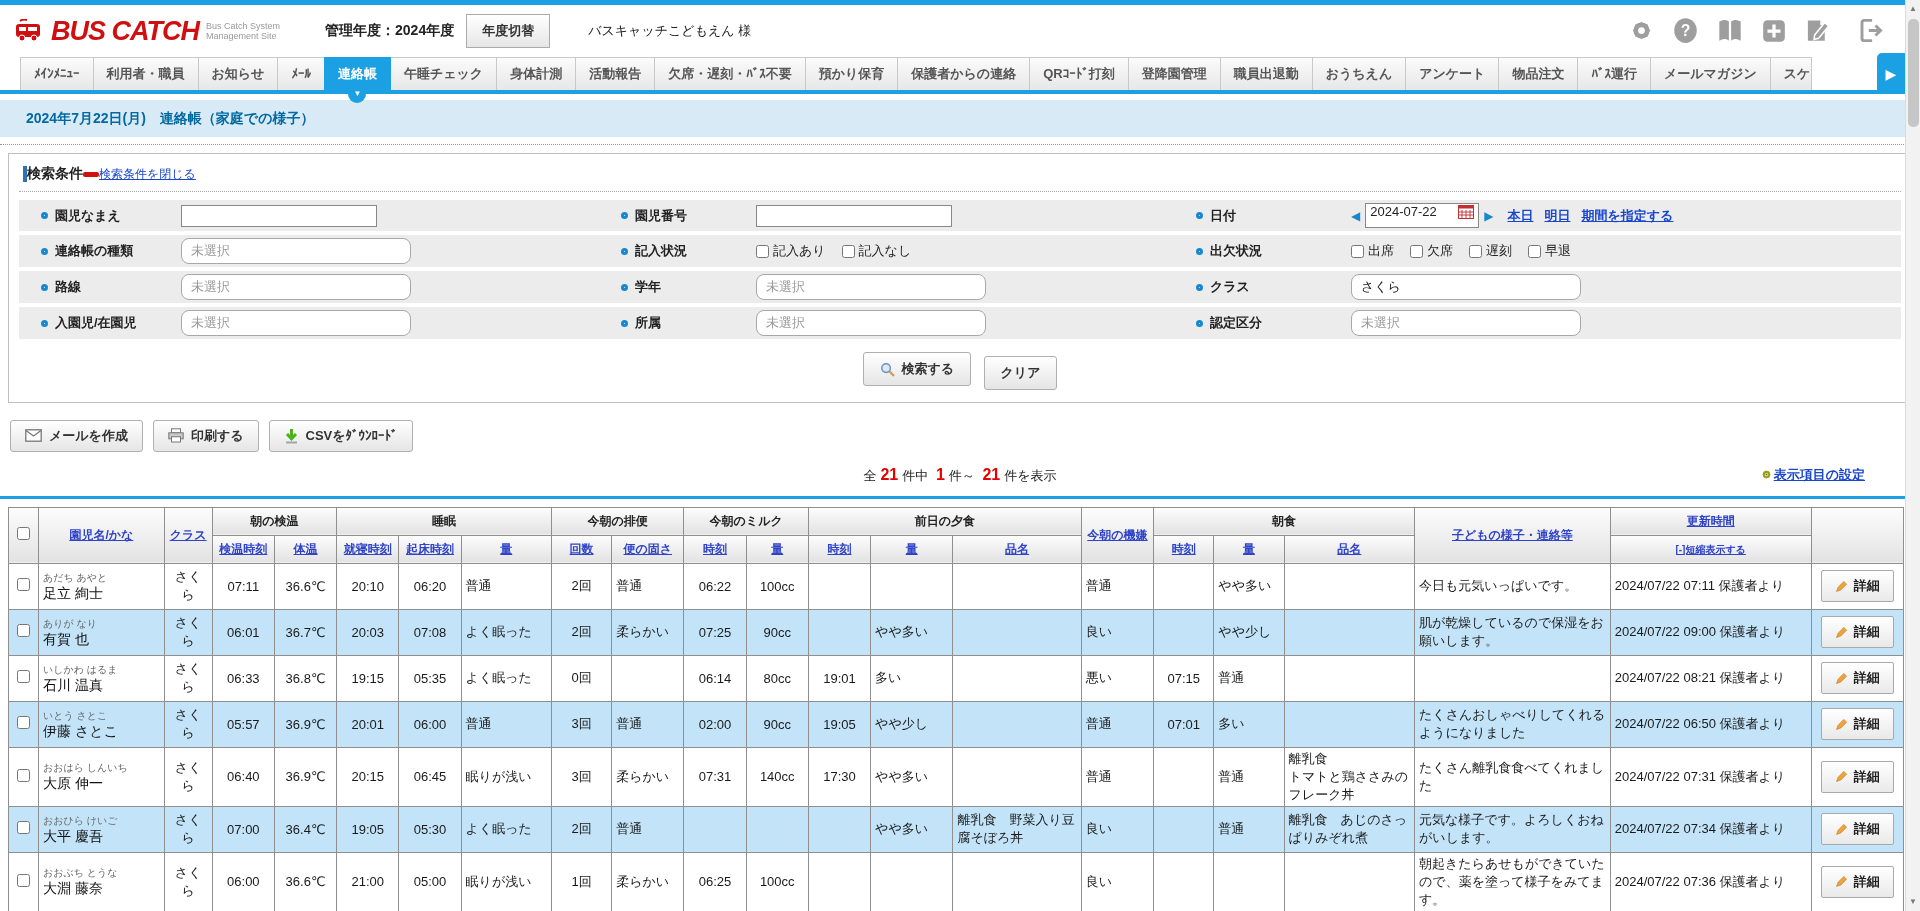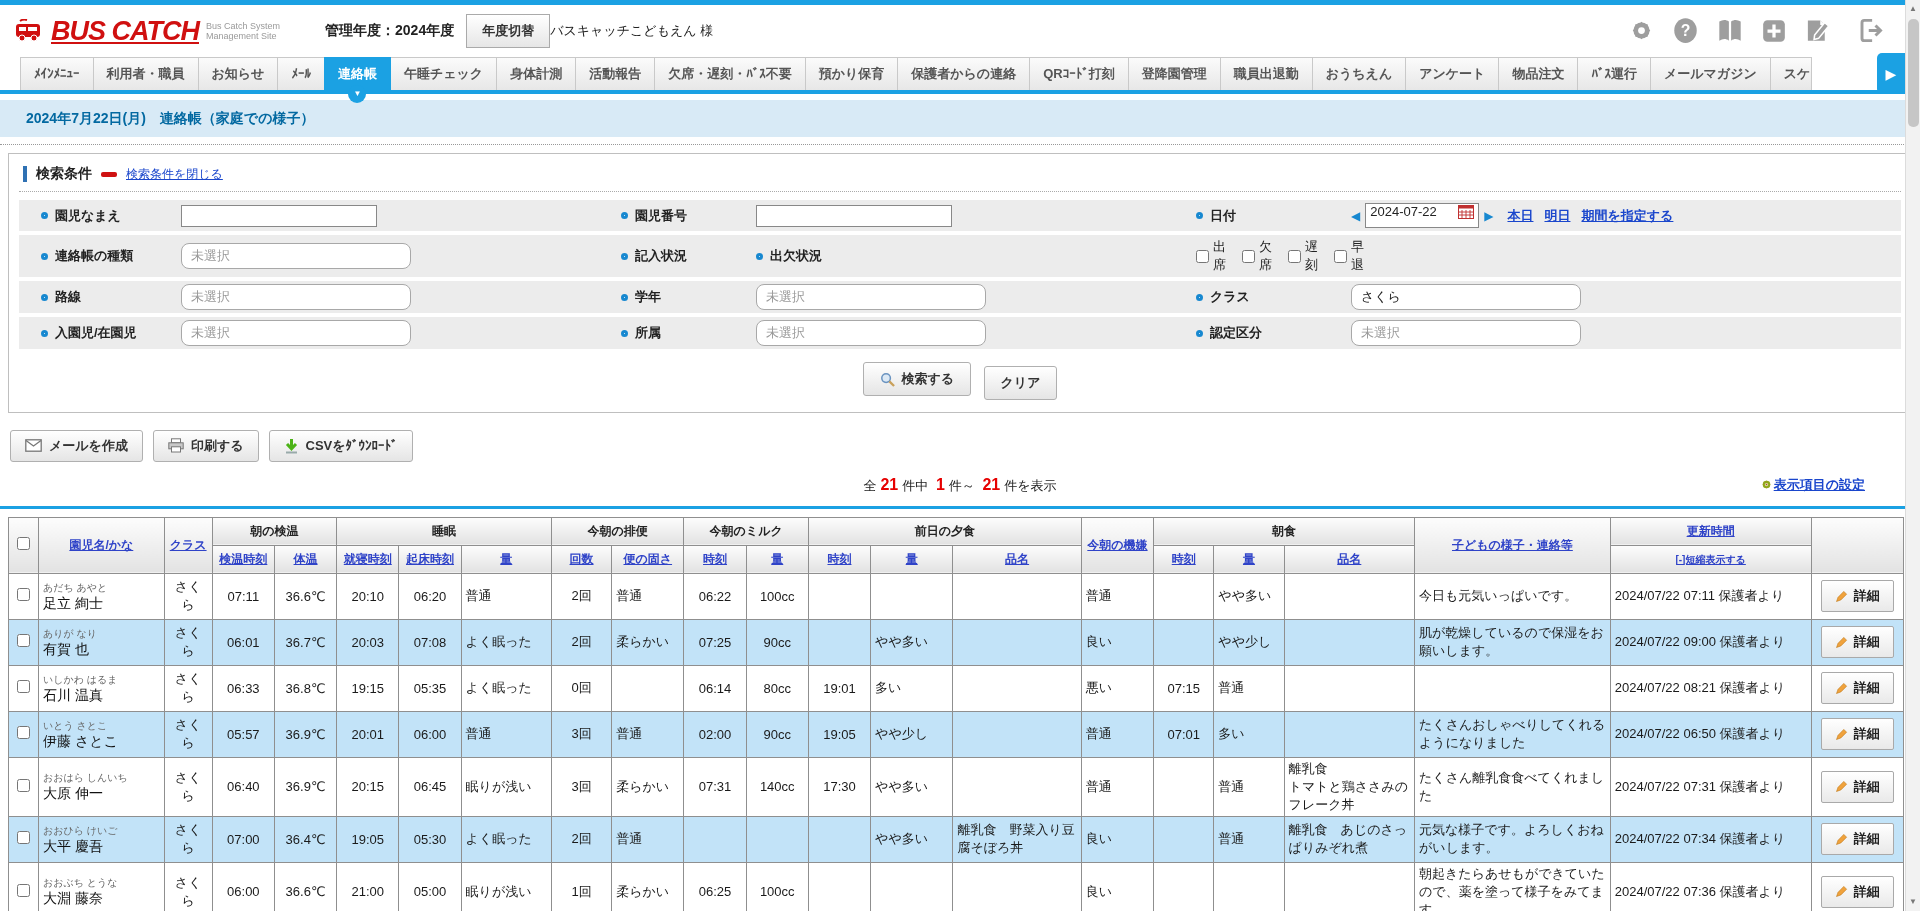--- a/index.html
+++ b/index.html
@@ -3,44 +3,44 @@
 <meta charset="utf-8">
 <style>
   * { margin:0; padding:0; box-sizing:border-box; }
   html,body { width:1920px; height:911px; overflow:hidden; background:#fff;
     font-family:"Liberation Sans","DejaVu Sans",sans-serif; }
   .topbar { height:5px; background:#1ba1e3; width:calc(100% - 15px); }
 
   
   .hdr { height:52px; display:flex; align-items:center; padding-left:14px; position:relative; background:#fff; }
   .logo { display:flex; align-items:center; gap:7px; }
-  .logo-main { color:#d01010; font-style:italic; font-weight:800; font-size:27px; letter-spacing:-1px; white-space:nowrap;text-decoration:underline; }
+  .logo-main { color:#d01010; font-style:italic; font-weight:800; font-size:27px; letter-spacing:-1px; white-space:nowrap; }
   .logo-sub { font-size:9px; color:#9a9a9a; line-height:10px; }
   .fiscal { margin-left:45px; font-weight:bold; font-size:14px; color:#222; }
   .ybtn { margin-left:12px; background:linear-gradient(#fff,#e6e6e6); border:1px solid #aaa; padding:7px 15px; font-weight:bold; font-size:13px; color:#333; cursor:pointer; }
-  .account { font-size:13px; color:#222; }
+  .account { margin-left:38px; font-size:13px; color:#222; }
   .hicons { position:absolute; right:35px; top:12px; display:flex; gap:17px; align-items:center; }
   .hicons svg { display:block; }
 
   
   .nav { display:flex; padding-left:20px; background:#fff; border-bottom:4px solid #1ba1e3; height:37px; align-items:flex-end; position:relative; }
   .tab { height:33px; line-height:31px; padding:0 13px; font-size:13px; font-weight:bold; color:#555;
     background:linear-gradient(#fbfbfb,#e7e7e7); border:1px solid #c9c9c9; border-bottom:none; margin-right:-1px; white-space:nowrap; cursor:pointer; }
   .tab.active { background:#1ba1e3; color:#fff; border-color:#1ba1e3; position:relative; }
   .tab.cut { width:42px; overflow:hidden; }
   .tab-badge { position:absolute; left:50%; margin-left:-9px; bottom:-13px; width:18px; height:18px; border-radius:50%; background:#1ba1e3; color:#fff; font-size:8px; text-align:center; line-height:18px; z-index:5; }
   .nav-more { position:absolute; right:15px; bottom:-4px; width:28px; height:41px; background:#1ba1e3; border-radius:5px 0 0 5px; color:#fff; font-size:14px; display:flex; align-items:center; justify-content:center; cursor:pointer; z-index:6; }
 
   
   .titlebar { margin-top:6px; background:#d8eaf6; height:37px; display:flex; align-items:center; padding-left:26px; font-weight:bold; font-size:14px; color:#0369a1; }
   .dotline { border-bottom:1px dotted #999; margin:7px 0 8px; }
 
   
   .spanel { margin:0 8px; border:1px solid #bfbfbf; background:#fff; padding:8px 10px 12px; }
-  .shead { display:flex; align-items:center; gap:9px; padding:3px 0 8px 4px; border-bottom:1px dotted #aaa; margin-bottom:8px; }
+  .shead { display:flex; align-items:center; padding:3px 0 8px 4px; border-bottom:1px dotted #aaa; margin-bottom:8px; }
   .sbar { width:4px; height:16px; background:#2f71b3; }
   .shead-title { font-weight:bold; font-size:14px; color:#222; }
   .minus-ic { width:16px; height:5px; background:#cf1111; border-radius:2px; display:inline-block; }
   a.lnk { color:#1a46cc; font-size:12px; text-decoration:underline; cursor:pointer; }
   .srow { display:grid; grid-template-columns:140px 440px 135px 440px 155px auto; align-items:center; background:#ececec; min-height:30px; margin-top:4px; padding:3px 0 3px 22px; }
   .flabel { display:flex; align-items:center; gap:7px; font-weight:bold; font-size:13px; color:#222; }
   .bullet { width:7px; height:7px; border:3px solid #1788d0; border-radius:50%; background:#fff; display:inline-block; }
   .tinput { width:196px; height:22px; border:1px solid #888; font-size:13px; padding:0 5px; background:#fff; }
   .sel { width:230px; height:26px; border:1px solid #a8a8a8; border-radius:8px; background:#fff; display:flex; align-items:center; padding:0 9px; font-size:13px; color:#999; cursor:pointer; }
   .sel.dark { color:#222; }
@@ -233,20 +233,30 @@
       </span>
     <span>
         <span class="sel">
           <span>未選択</span>
         </span>
       </span>
     <span class="flabel">
         <span class="bullet"></span>
         <span>記入状況</span>
       </span>
+    <span class="cbgroup">
+      <label>
+          <input type="checkbox" style="">
+          <span>記入あり</span>
+        </label>
+      <label>
+          <input type="checkbox" style="">
+          <span>記入なし</span>
+        </label>
+    </span>
     <span class="flabel">
         <span class="bullet"></span>
         <span>出欠状況</span>
       </span>
     <span class="cbgroup">
       <label>
           <input type="checkbox" style="">
           <span>出席</span>
         </label>
       <label>

